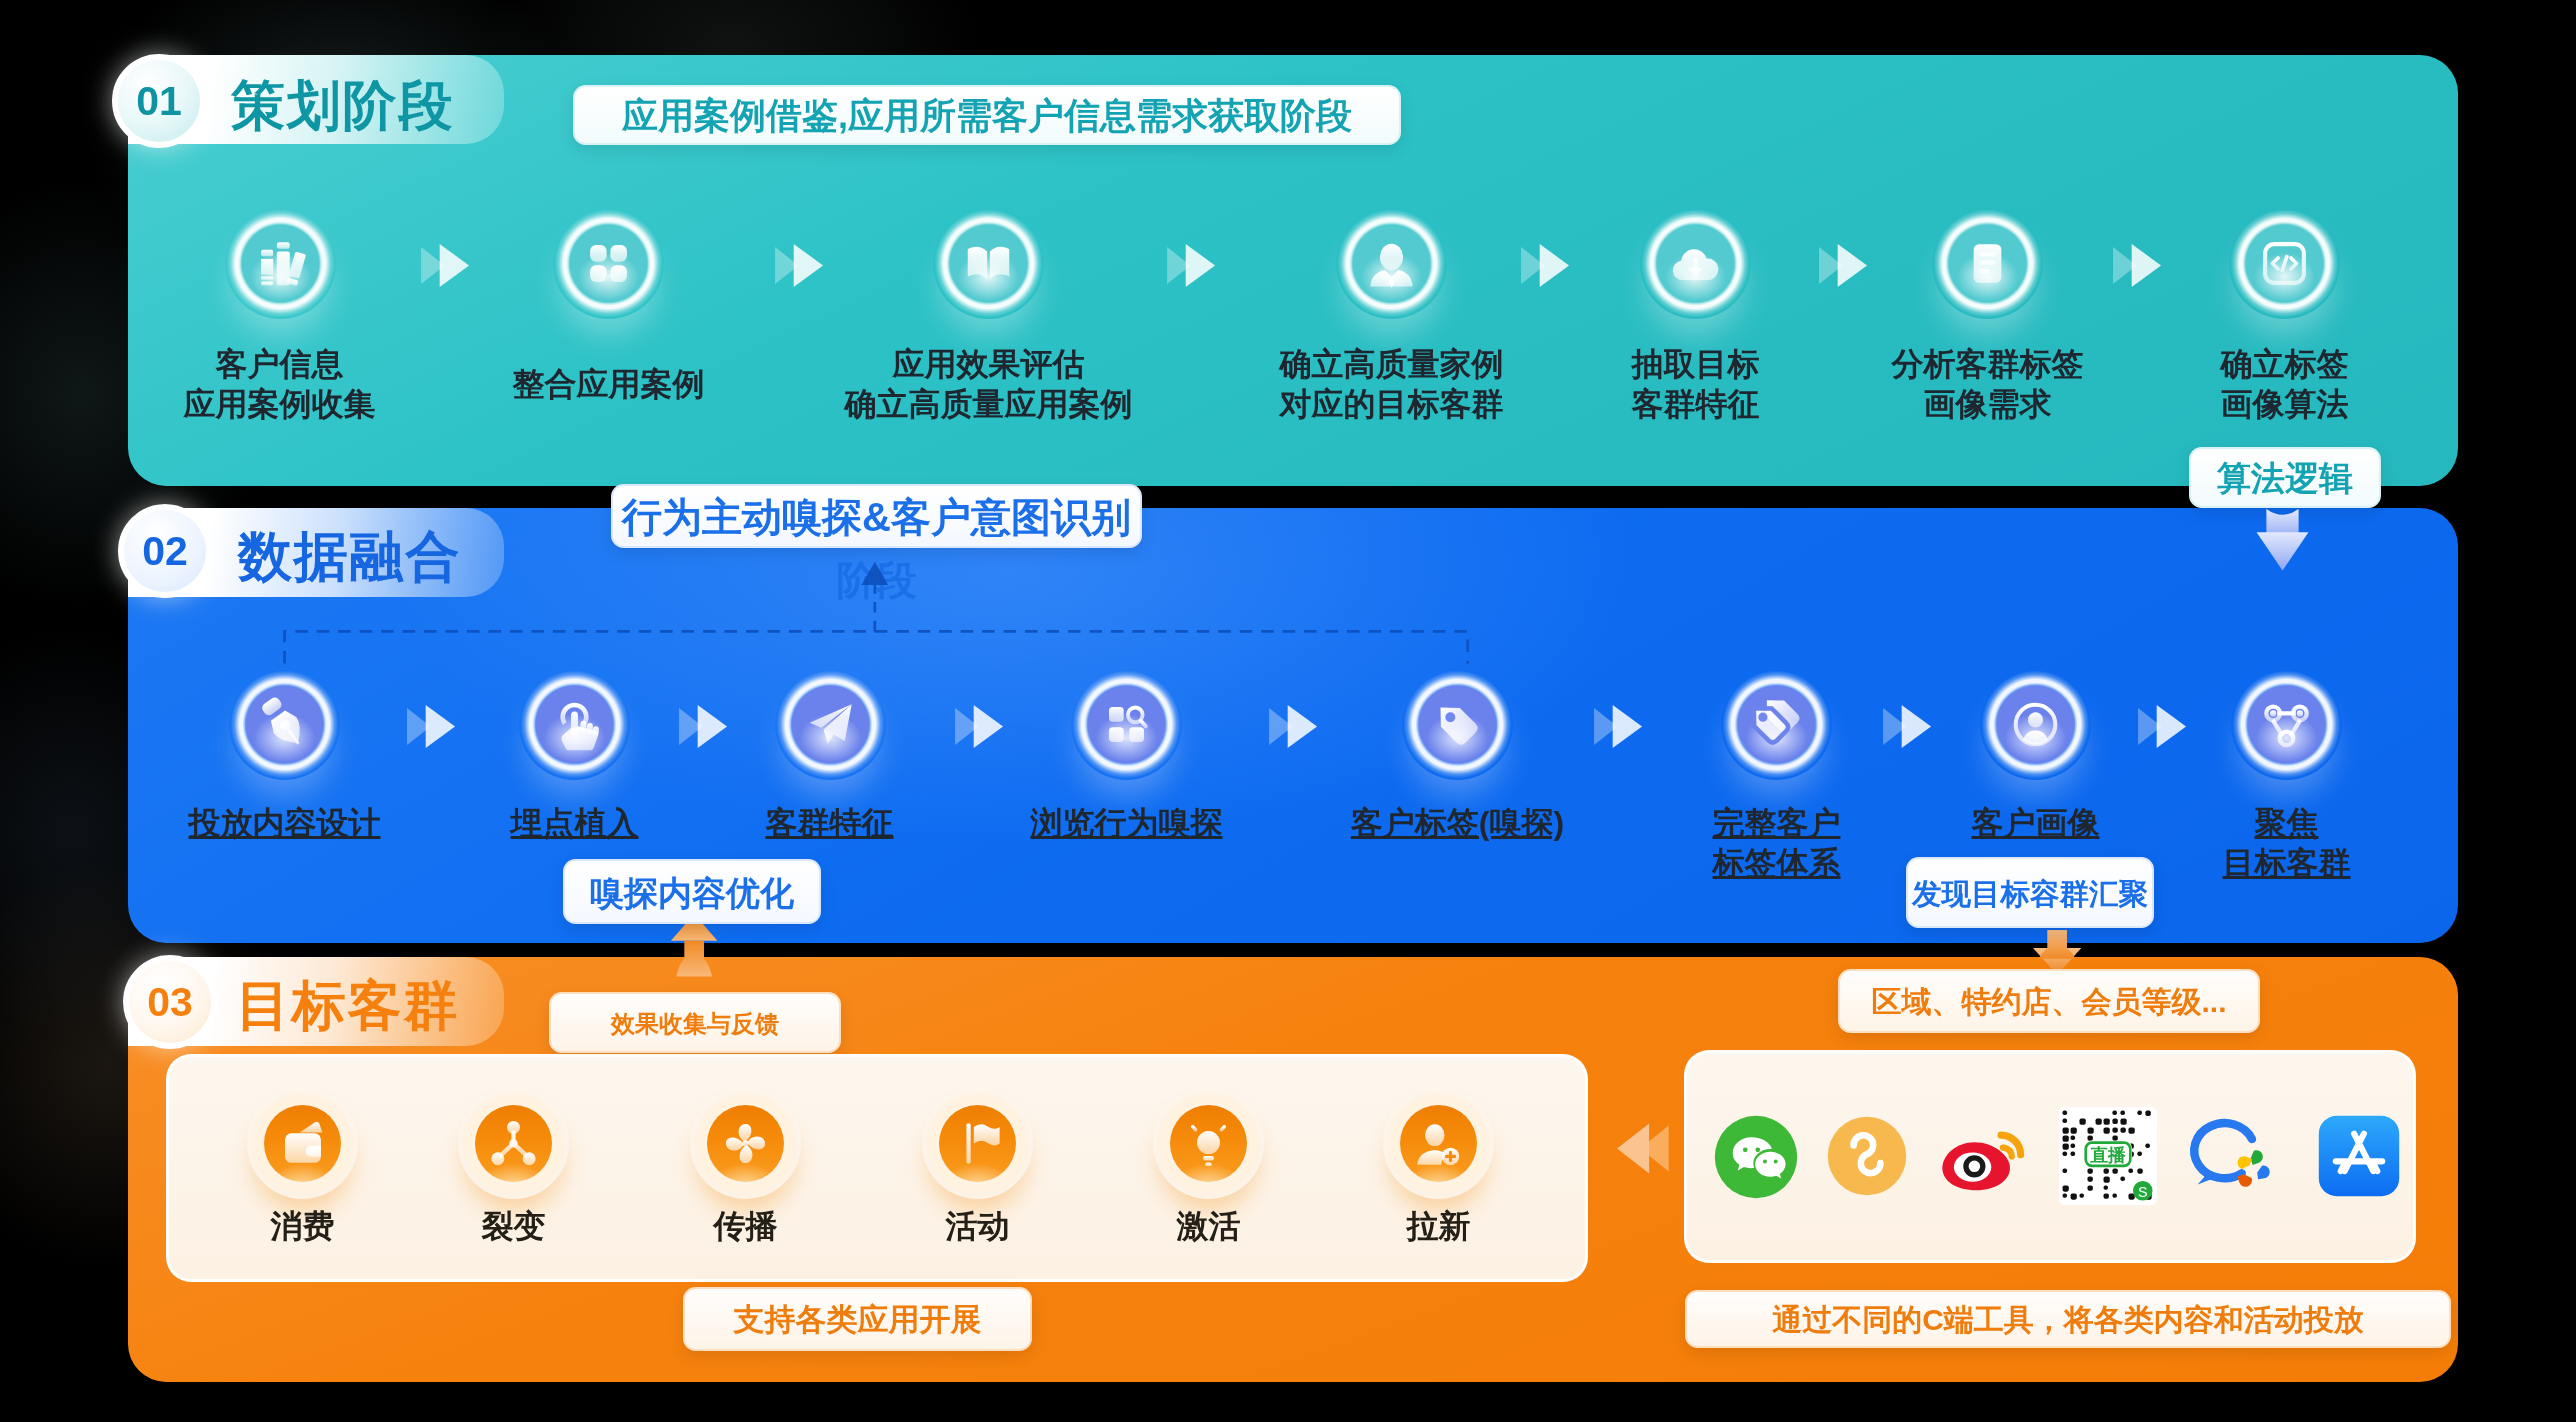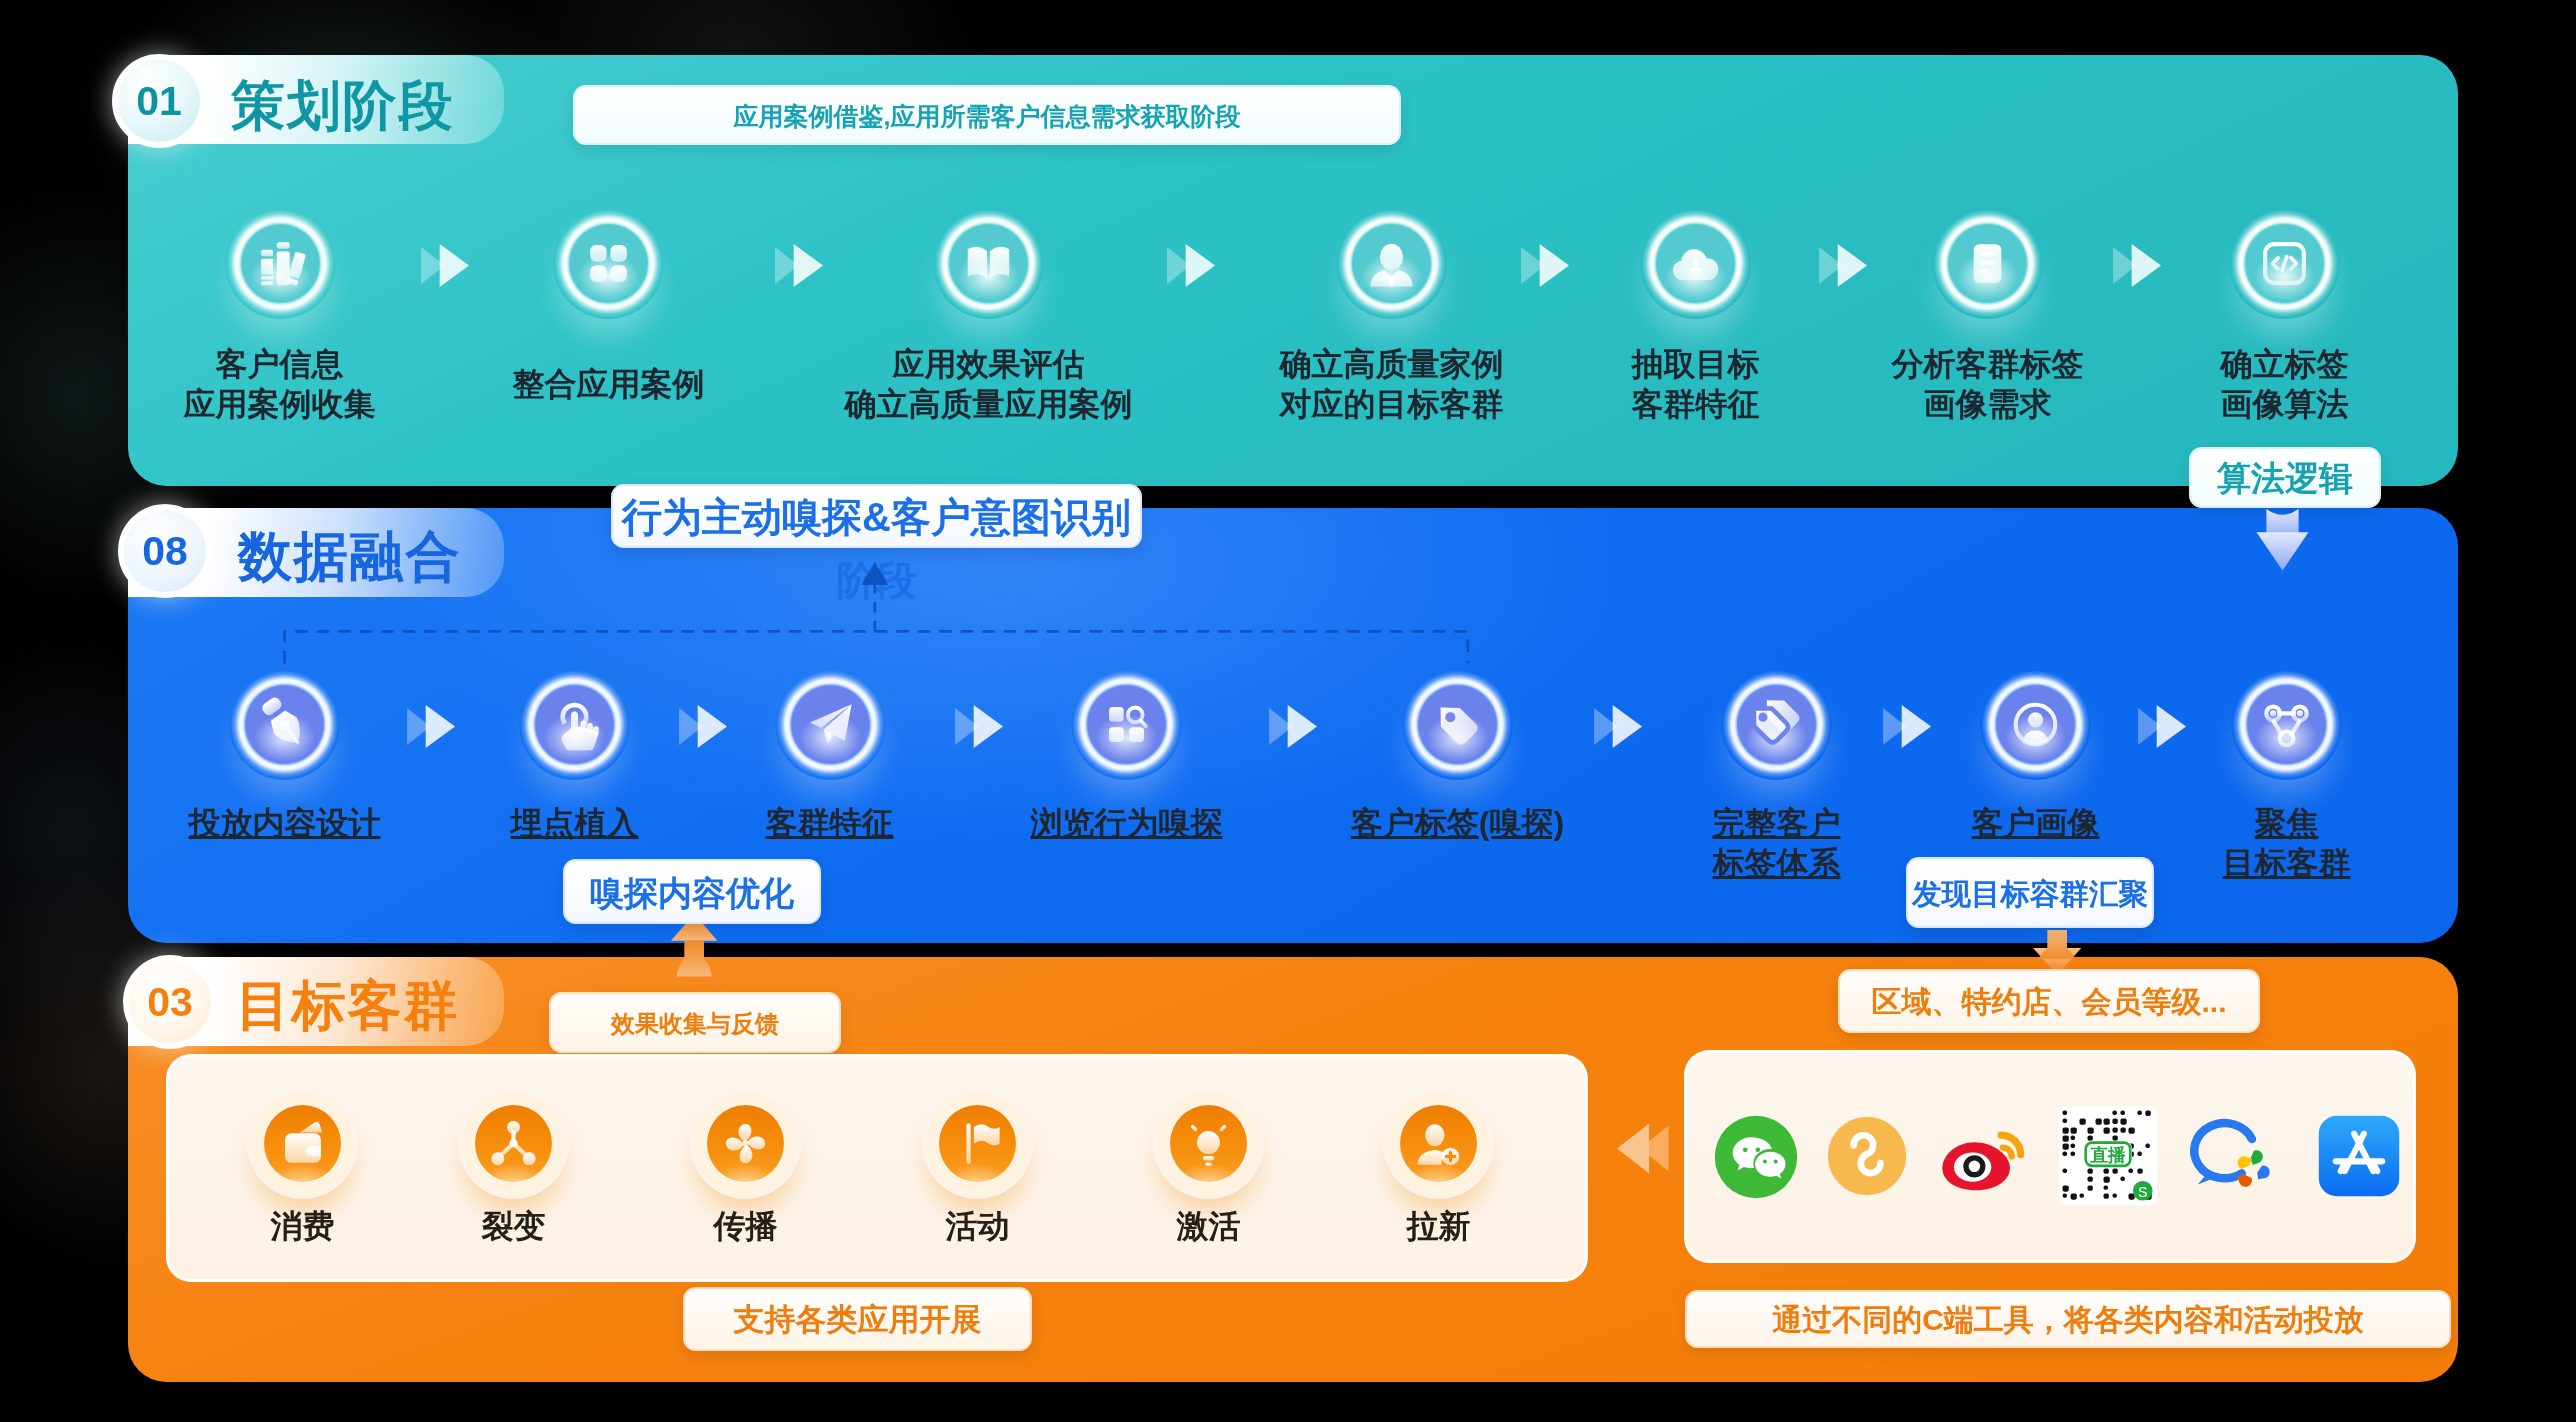--- a/index.html
+++ b/index.html
@@ -87,26 +87,26 @@
 <div class="glow" style="left:483px;top:-107px;width:501px;height:304px;background:radial-gradient(closest-side,rgba(205,235,230,.08),rgba(205,235,230,0));"></div>
 <div class="glow" style="left:-98px;top:626px;width:340px;height:411px;background:radial-gradient(closest-side,rgba(145,195,250,.09),rgba(145,195,250,0));"></div>
 <div class="glow" style="left:-80px;top:859px;width:376px;height:411px;background:radial-gradient(closest-side,rgba(250,205,155,.11),rgba(250,205,155,0));"></div>
 <div class="panel p1"></div>
 <div class="panel p2"></div>
 <div class="panel p3"></div>
 <div class="pill pl1"></div>
 <div class="num n1">01</div>
 <div class="ptitle t1">策划阶段</div>
 <div class="pill pl2"></div>
-<div class="num n2">08</div>
+<div class="num n2">02</div>
 <div class="ptitle t2">数据融合</div>
 <div class="pill pl3"></div>
 <div class="num n3">03</div>
 <div class="ptitle t3">目标客群</div>
-<div class="bdg tl" style="left:573px;top:85px;width:828px;height:60px;line-height:58px;font-size:25px">应用案例借鉴,应用所需客户信息需求获取阶段</div>
+<div class="bdg tl" style="left:573px;top:85px;width:828px;height:60px;line-height:58px;font-size:36px">应用案例借鉴,应用所需客户信息需求获取阶段</div>
 <div class="ib ib1" style="left:225px;top:208px">
     <svg viewBox="0 0 64 64">
       <rect x="11" y="17" width="13" height="7" rx="2"></rect>
       <rect x="11" y="27" width="13" height="17"></rect>
       <rect x="11" y="46" width="13" height="3.5"></rect>
       <rect x="11" y="51.5" width="13" height="4" rx="1.5"></rect>
       <rect x="28" y="9" width="14" height="7" rx="2.5"></rect>
       <rect x="28" y="19" width="14" height="36.5" rx="2"></rect>
       <g transform="rotate(16 49 38)">
         <rect x="43" y="20" width="12" height="27" rx="2"></rect>

